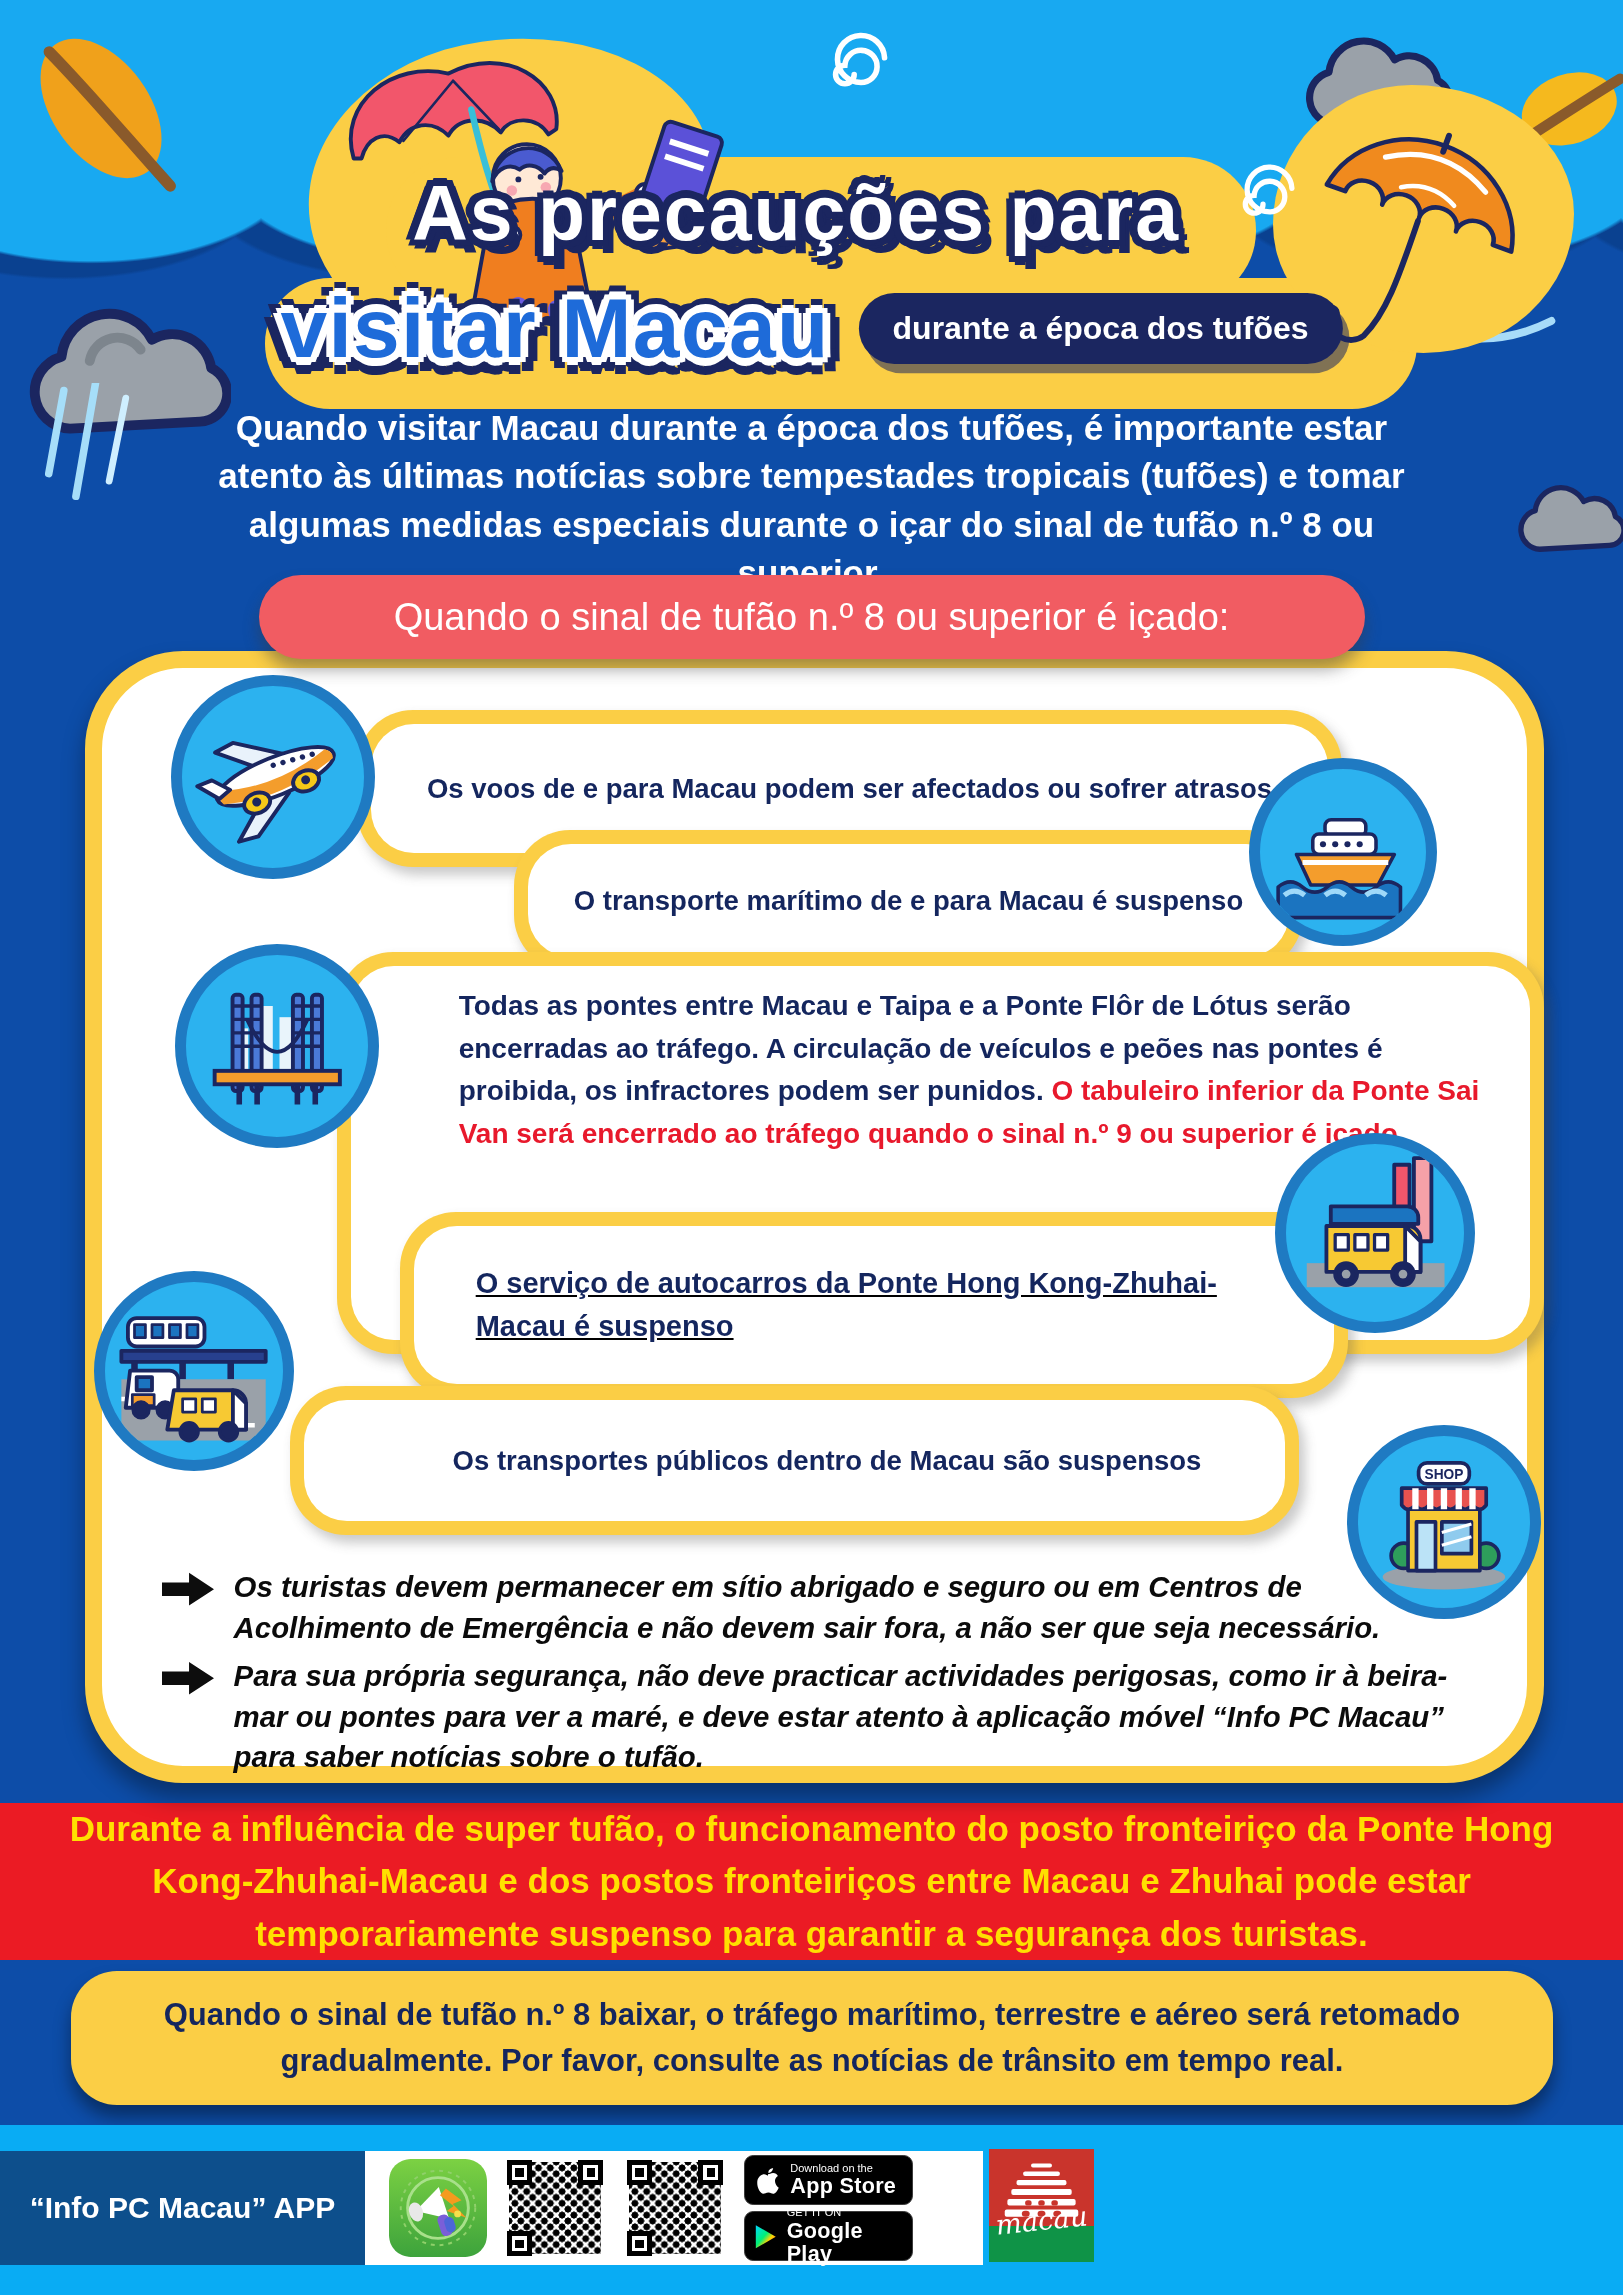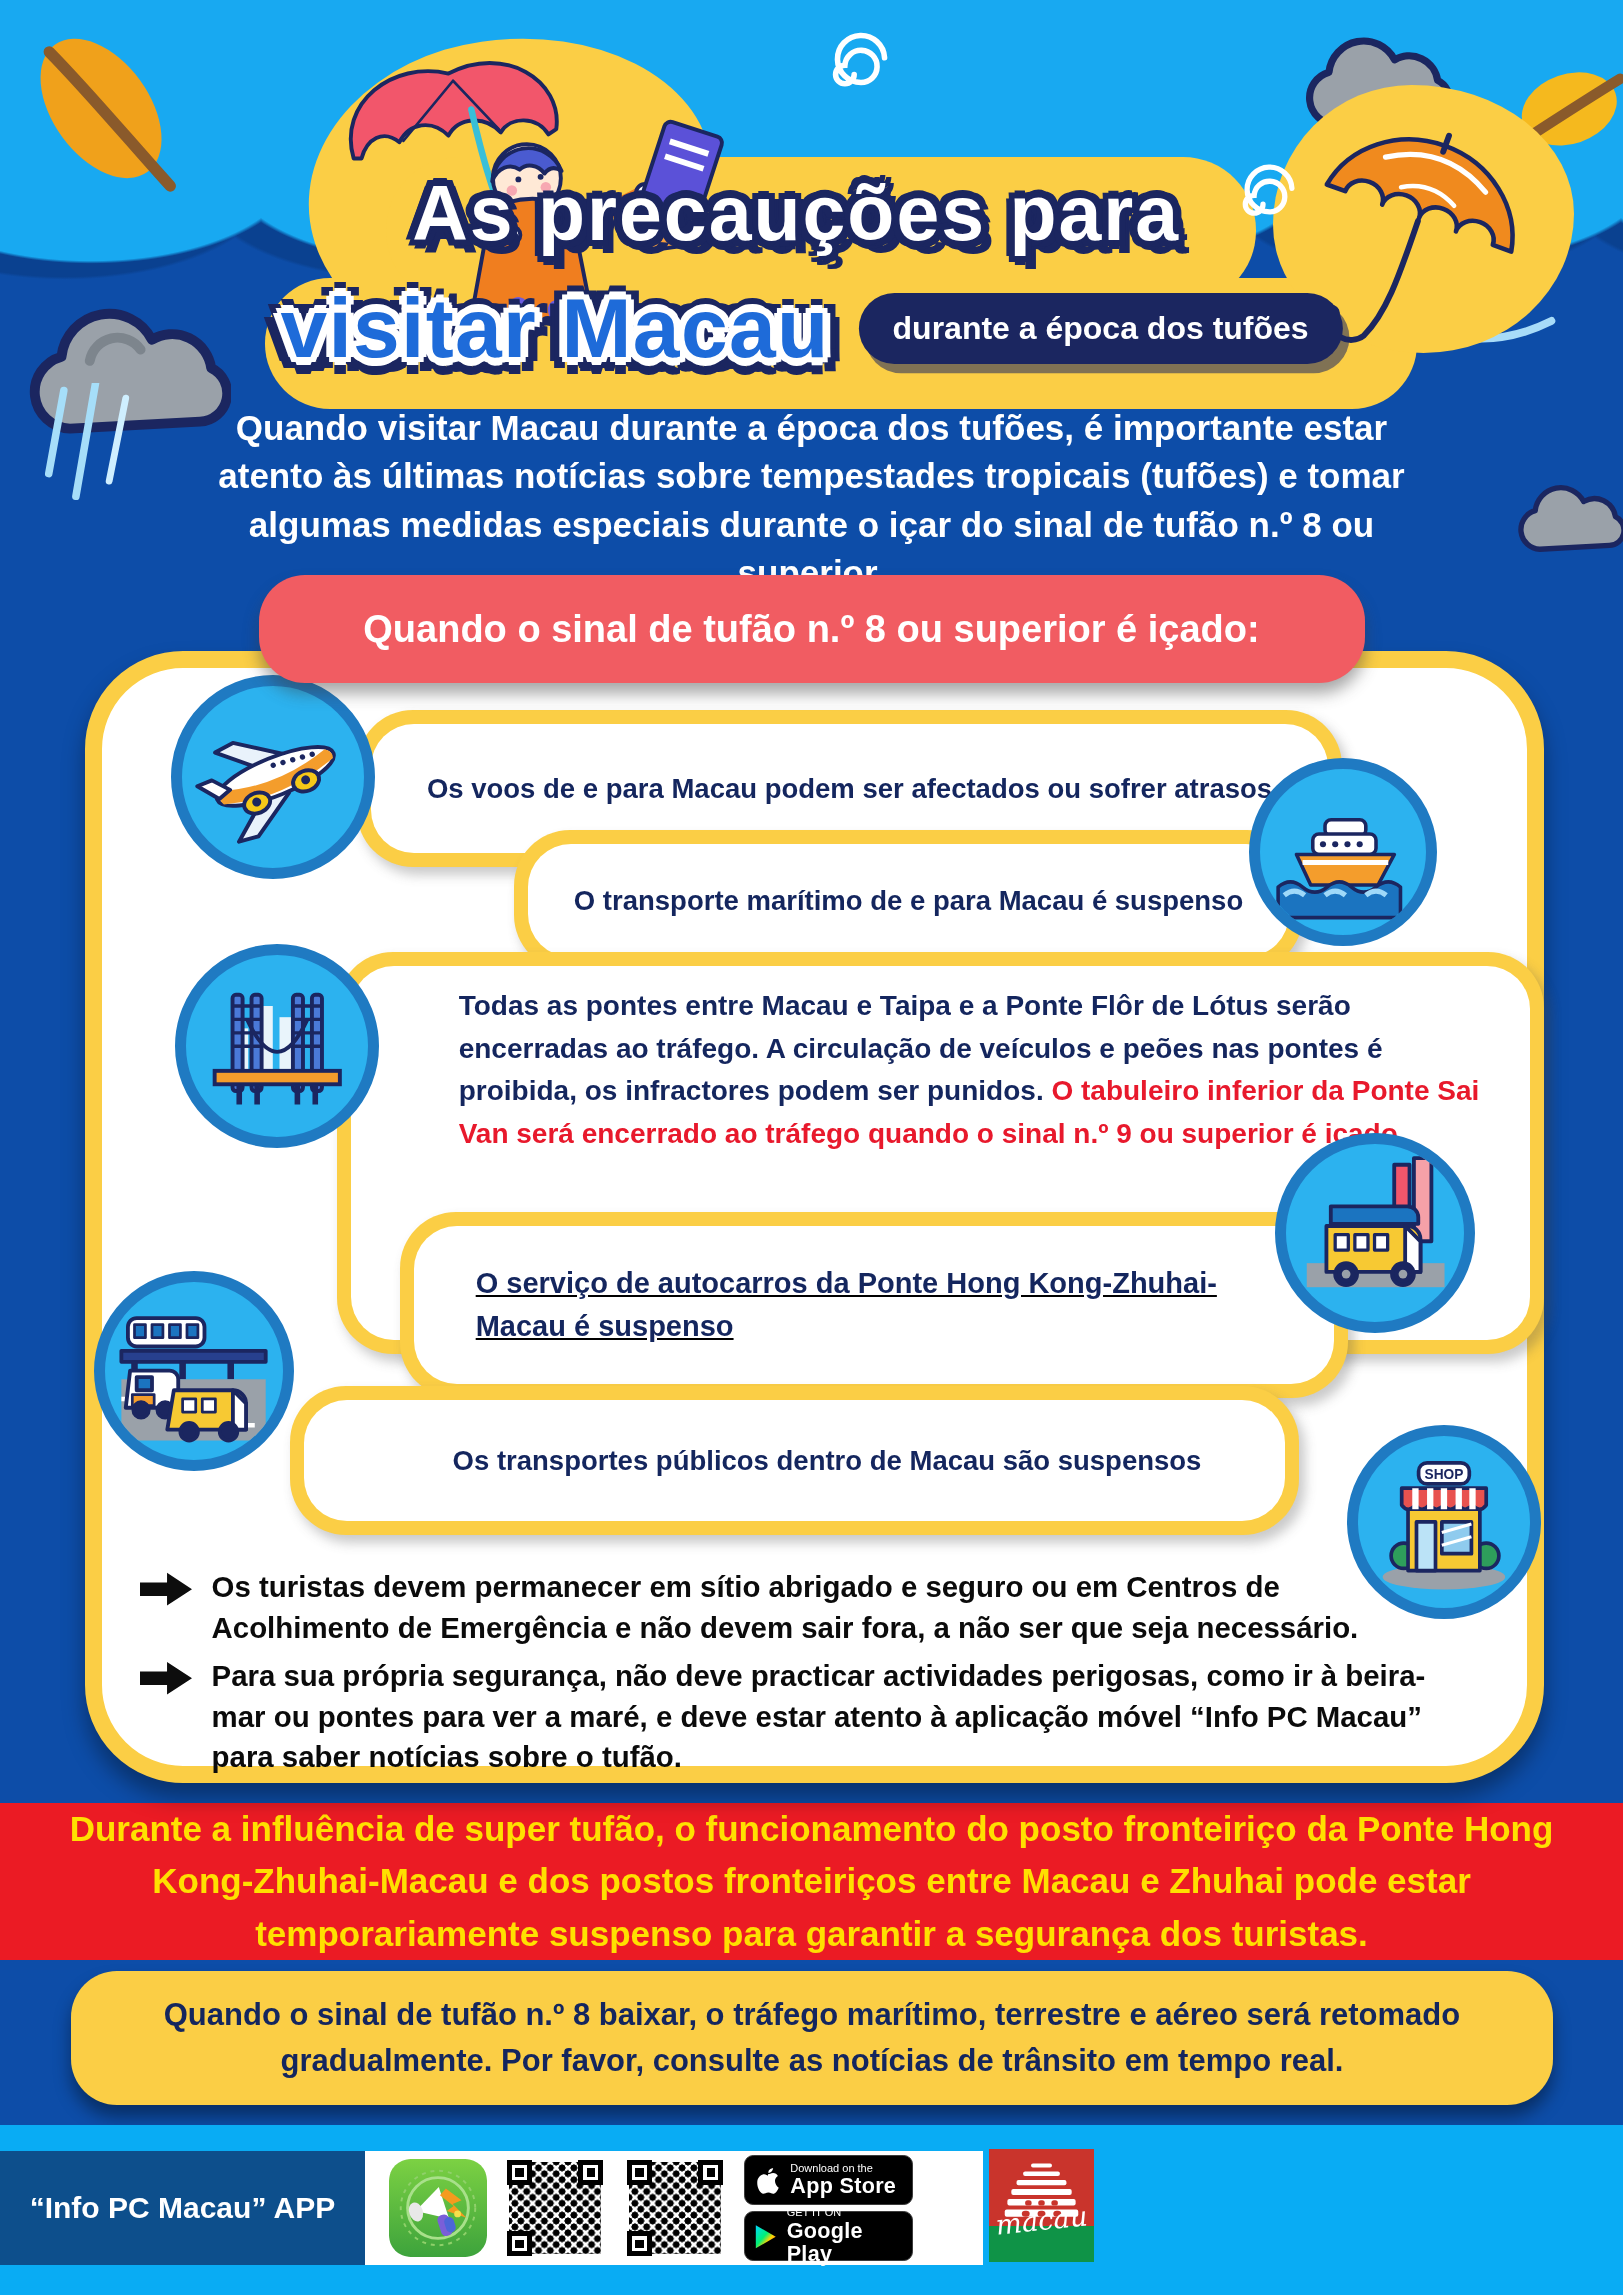--- a/index.html
+++ b/index.html
@@ -29,40 +29,40 @@
       text-shadow:-5.2px -5.2px 0 #fff,5.2px -5.2px 0 #fff,-5.2px 5.2px 0 #fff,5.2px 5.2px 0 #fff,
       -7.9px 0 0 #fff,7.9px 0 0 #fff,0 -7.9px 0 #fff,0 7.9px 0 #fff,
       -13px -9.2px 0 #1B2660,13px -9.2px 0 #1B2660,-13px 10.5px 0 #1B2660,13px 14.4px 0 #1B2660,
       0 17px 0 #1B2660,17px 3.9px 0 #1B2660,-17px 3.9px 0 #1B2660,0 -14.4px 0 #1B2660;}
   .t2pill{background:#1B2660;border-radius:42px;padding:17px 34px;color:#fff;
       font-size:32px;font-weight:bold;box-shadow:6.5px 9.2px 0 rgba(27,38,96,.55);}
   
   .intro{position:absolute;left:190px;top:404px;width:1243px;z-index:4;text-align:center;
       color:#fff;font-size:35px;font-weight:bold;line-height:1.38;}
   
-  .section-pill{position:absolute;left:50%;transform:translateX(-50%);top:575px;width:1106px;height:108px;
+  .section-pill{position:absolute;left:50%;transform:translateX(-50%);top:575px;width:1106px;height:84px;
       background:#F15C62;border-radius:46px;z-index:6;display:flex;align-items:center;justify-content:center;
-      color:#fff;font-size:38px;font-weight:bold;box-shadow:0 10.5px 15.7px rgba(60,60,60,.45);}
+      color:#fff;font-size:38px;font-weight:normal;box-shadow:0 10.5px 15.7px rgba(60,60,60,.45);}
   
   .card{position:absolute;left:85px;top:651px;width:1459px;height:1132px;background:#fff;
       border:17px solid #FBCE45;border-radius:98px;box-sizing:border-box;z-index:3;
       box-shadow:0 14.4px 22px rgba(0,0,0,.35);}
   
   .icon-circle{position:absolute;border-radius:50%;background:#2CB2EF;border:11px solid #1F7AC2;
       box-sizing:border-box;z-index:5;overflow:hidden;display:flex;align-items:center;justify-content:center;}
   .icon-circle svg{width:86%;height:86%;}
   
   .bubble{position:absolute;background:#FBCE45;border-radius:56px;padding:13.7px;box-sizing:border-box;z-index:4;
       box-shadow:5.2px 7.9px 11.8px rgba(80,80,80,.30);}
   .bubble-inner{background:#fff;border-radius:43px;width:100%;height:100%;box-sizing:border-box;
       display:flex;align-items:center;color:#14265E;font-weight:bold;}
   .nowrap{white-space:nowrap;}
   .alert{color:#E8192C;}
   
-  .notes{position:absolute;left:140px;top:1567px;width:1292px;z-index:4;}
+  .notes{position:absolute;left:162px;top:1567px;width:1292px;z-index:4;font-style:italic;}
   .note{display:flex;gap:19.6px;margin-bottom:7.9px;}
   .note-arrow{flex:0 0 auto;width:52px;height:34px;margin-top:5.2px;background:#0d0d0d;
       clip-path:polygon(0 30%,52% 30%,52% 2%,100% 50%,52% 98%,52% 70%,0 70%);}
   .note-text{color:#0b0b0b;font-size:29.4px;font-weight:bold;line-height:1.38;}
   
   .red-banner{position:absolute;left:0;top:1803px;width:1623px;height:157px;background:#EB1B24;z-index:2;
       display:flex;align-items:center;justify-content:center;}
   .red-banner-text{width:1570px;text-align:center;color:#FFE000;font-size:35px;font-weight:bold;line-height:1.5;}
   .yellow-banner{position:absolute;left:71px;top:1971px;width:1482px;height:134px;background:#FBCE45;
       border-radius:46px;z-index:2;display:flex;align-items:center;justify-content:center;box-sizing:border-box;

